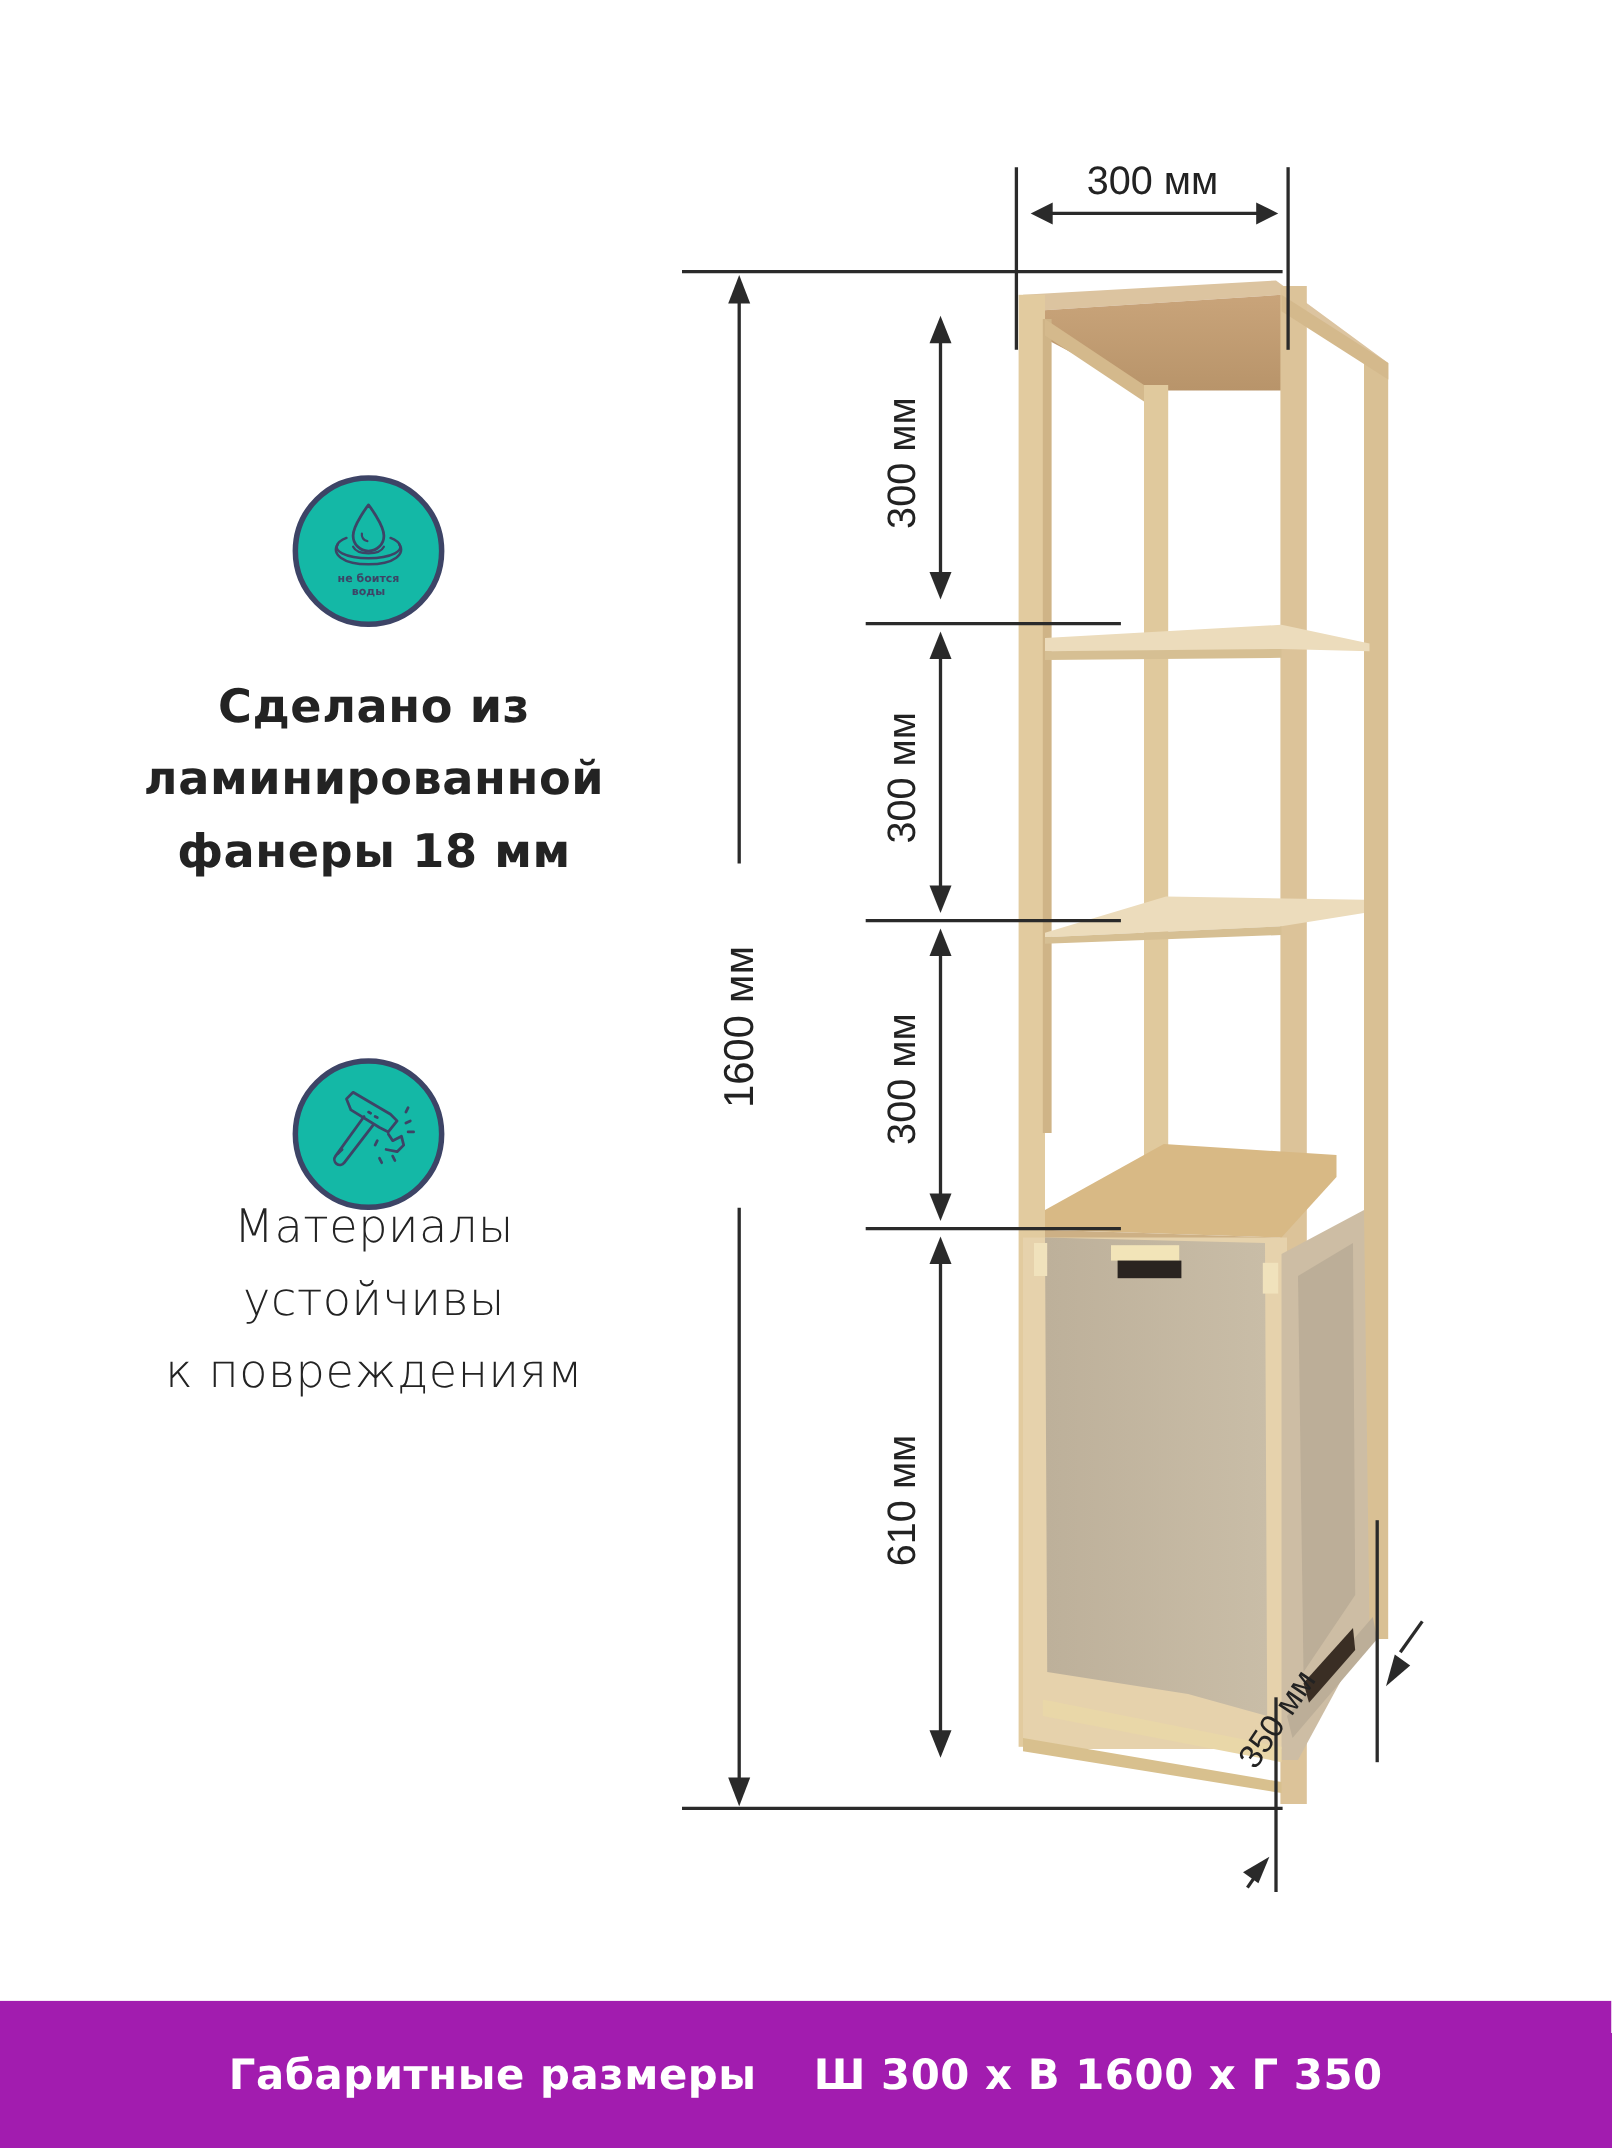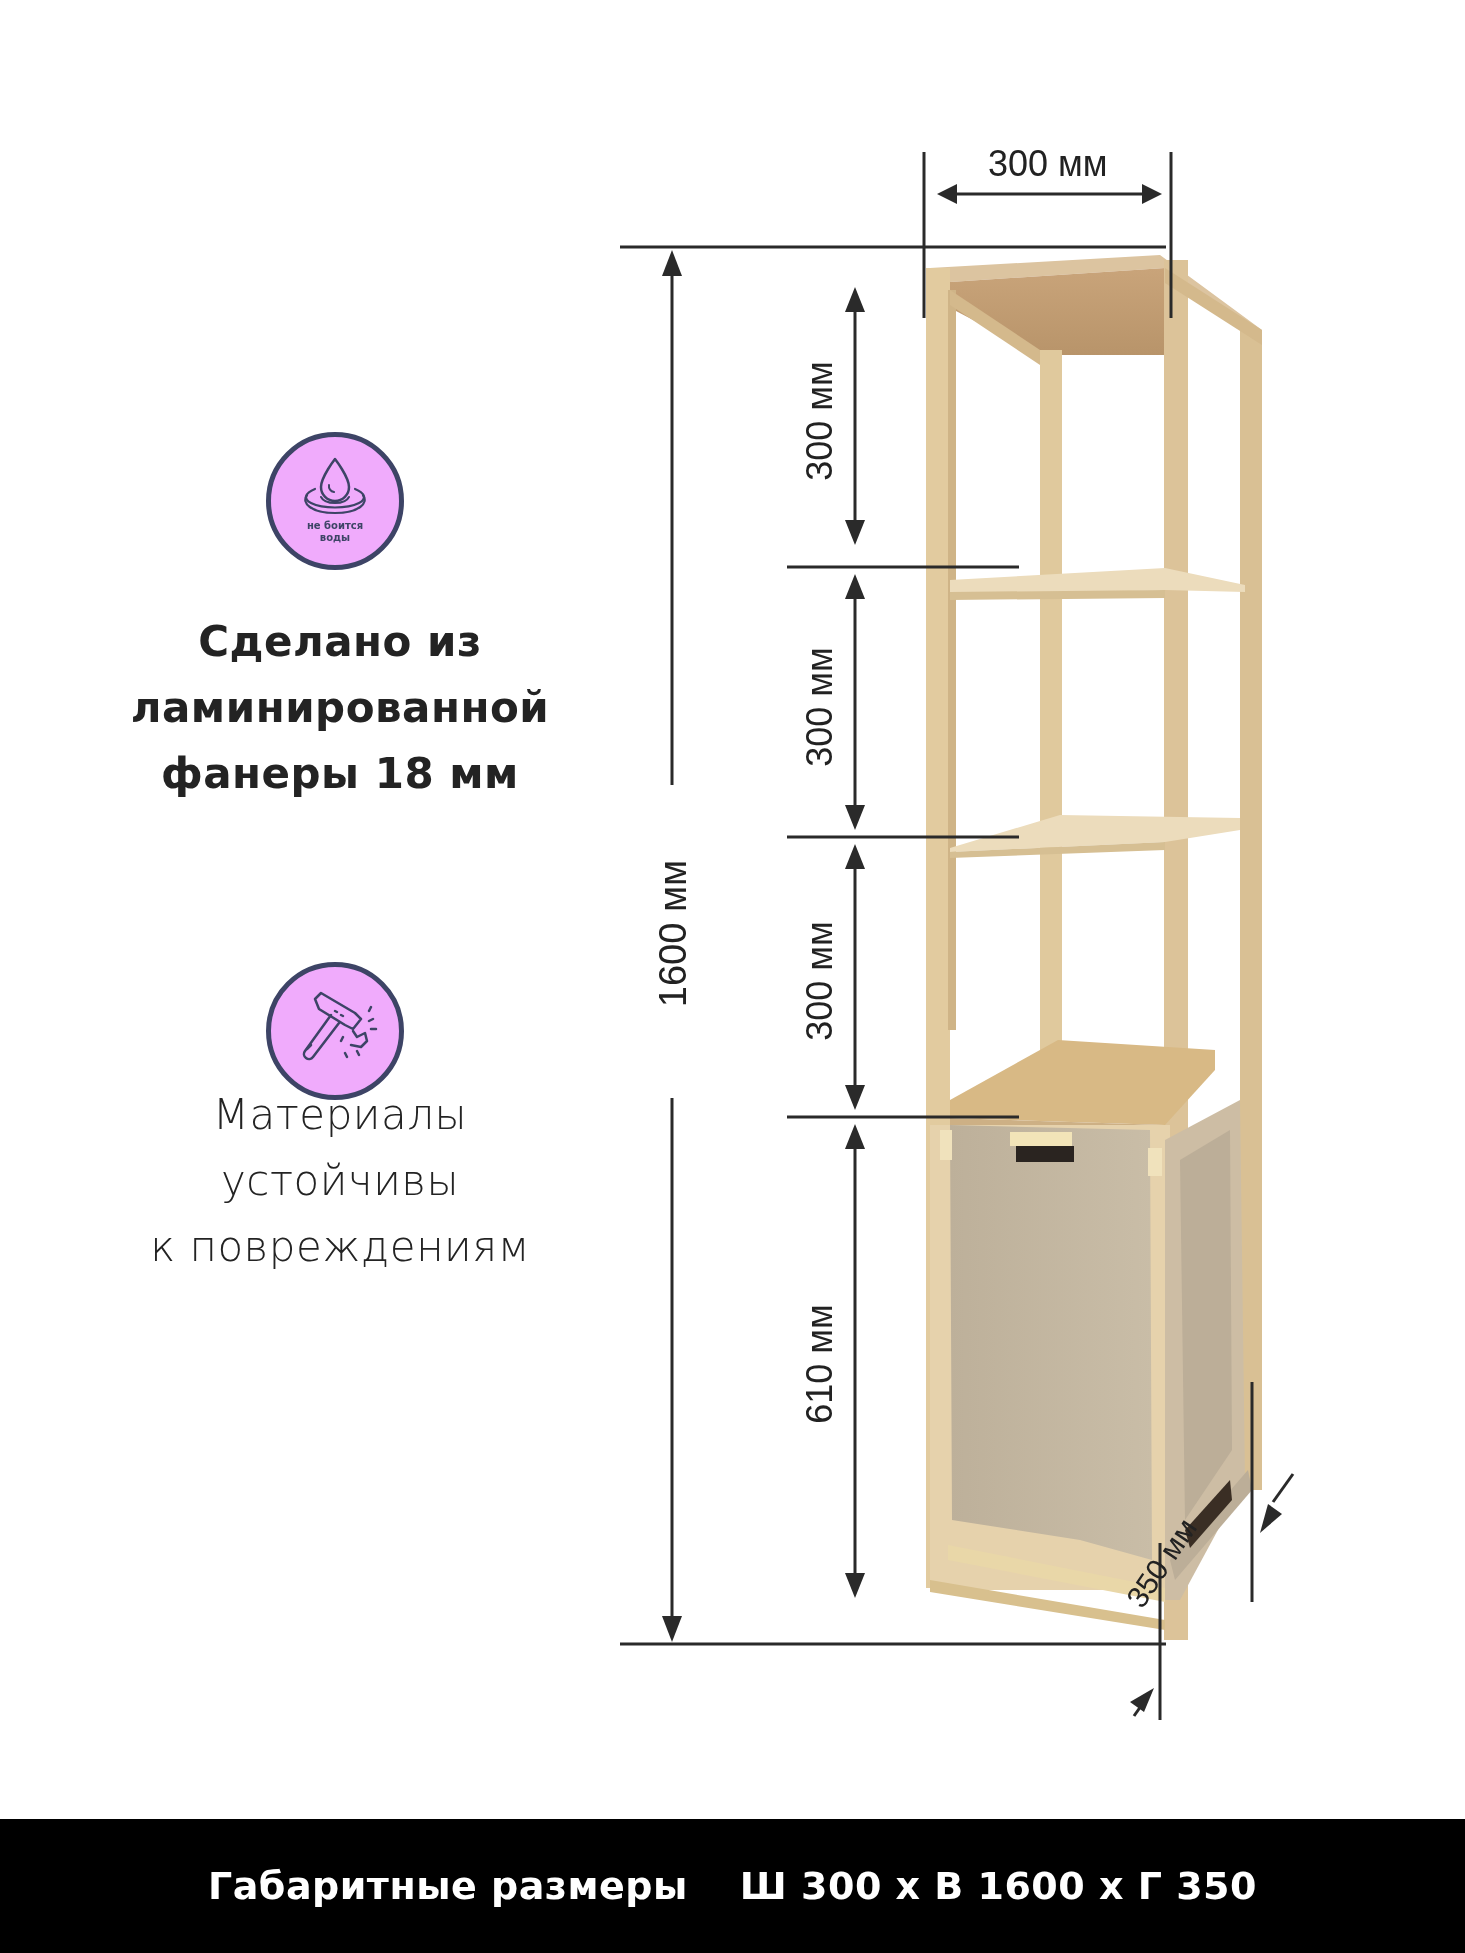--- a/index.html
+++ b/index.html
@@ -1,24 +1,24 @@
 <!DOCTYPE html>
 <html><head>
 <meta charset="utf-8">
 <style>
   html, body { margin:0; padding:0; }
   body { width:1465px; height:1953px; background:#ffffff; position:relative; overflow:hidden;
          font-family:"Liberation Sans", "DejaVu Sans", sans-serif; color:#222; }
   .abs { position:absolute; }
-  .feature-icon { position:absolute; width:138px; height:138px; border:5px solid #3d4466; border-radius:50%; box-sizing:border-box; background:#f0abfc; }
+  .feature-icon { position:absolute; width:138px; height:138px; border:5px solid #3d4466; border-radius:50%; box-sizing:border-box; background:#14b8a6; }
   .feature-text { position:absolute; left:90px; width:500px; text-align:center; font-family:"DejaVu Sans", sans-serif; font-weight:300; font-size:42px; line-height:66px; color:#232323; letter-spacing:0.5px; }
   .feature-text span { display:block; }
   .dim-label { position:absolute; font-family:"Liberation Sans", sans-serif; font-size:36px; color:#222; white-space:nowrap; }
   .vert { transform-origin:center center; transform:rotate(-90deg); }
-  .banner { position:absolute; left:0; top:1819px; width:1465px; height:134px; background:#000000; display:flex; align-items:center; justify-content:center; }
+  .banner { position:absolute; left:0; top:1819px; width:1465px; height:134px; background:#a21caf; display:flex; align-items:center; justify-content:center; }
   .banner-text { color:#ffffff; font-family:"DejaVu Sans", sans-serif; font-weight:bold; font-size:38px; letter-spacing:0.5px; white-space:pre; }
   .icon-caption { font-family:"DejaVu Sans", sans-serif; font-weight:bold; font-size:10px; fill:#3d4466; }
 </style>
 </head>
 <body>
 
 <div class="feature-icon" style="left:266px; top:432px;">
   <svg width="128" height="128" viewBox="0 0 128 128" style="position:absolute;left:0;top:0;">
     <path d="M64 22 C64 22 50 40 50 50 a14 14 0 0 0 28 0 C78 40 64 22 64 22 Z" fill="none" stroke="#3d4466" stroke-width="2.5" stroke-linejoin="round"></path>
     <path d="M58 48 a6 6 0 0 0 5 7" fill="none" stroke="#3d4466" stroke-width="2" stroke-linecap="round"></path>

